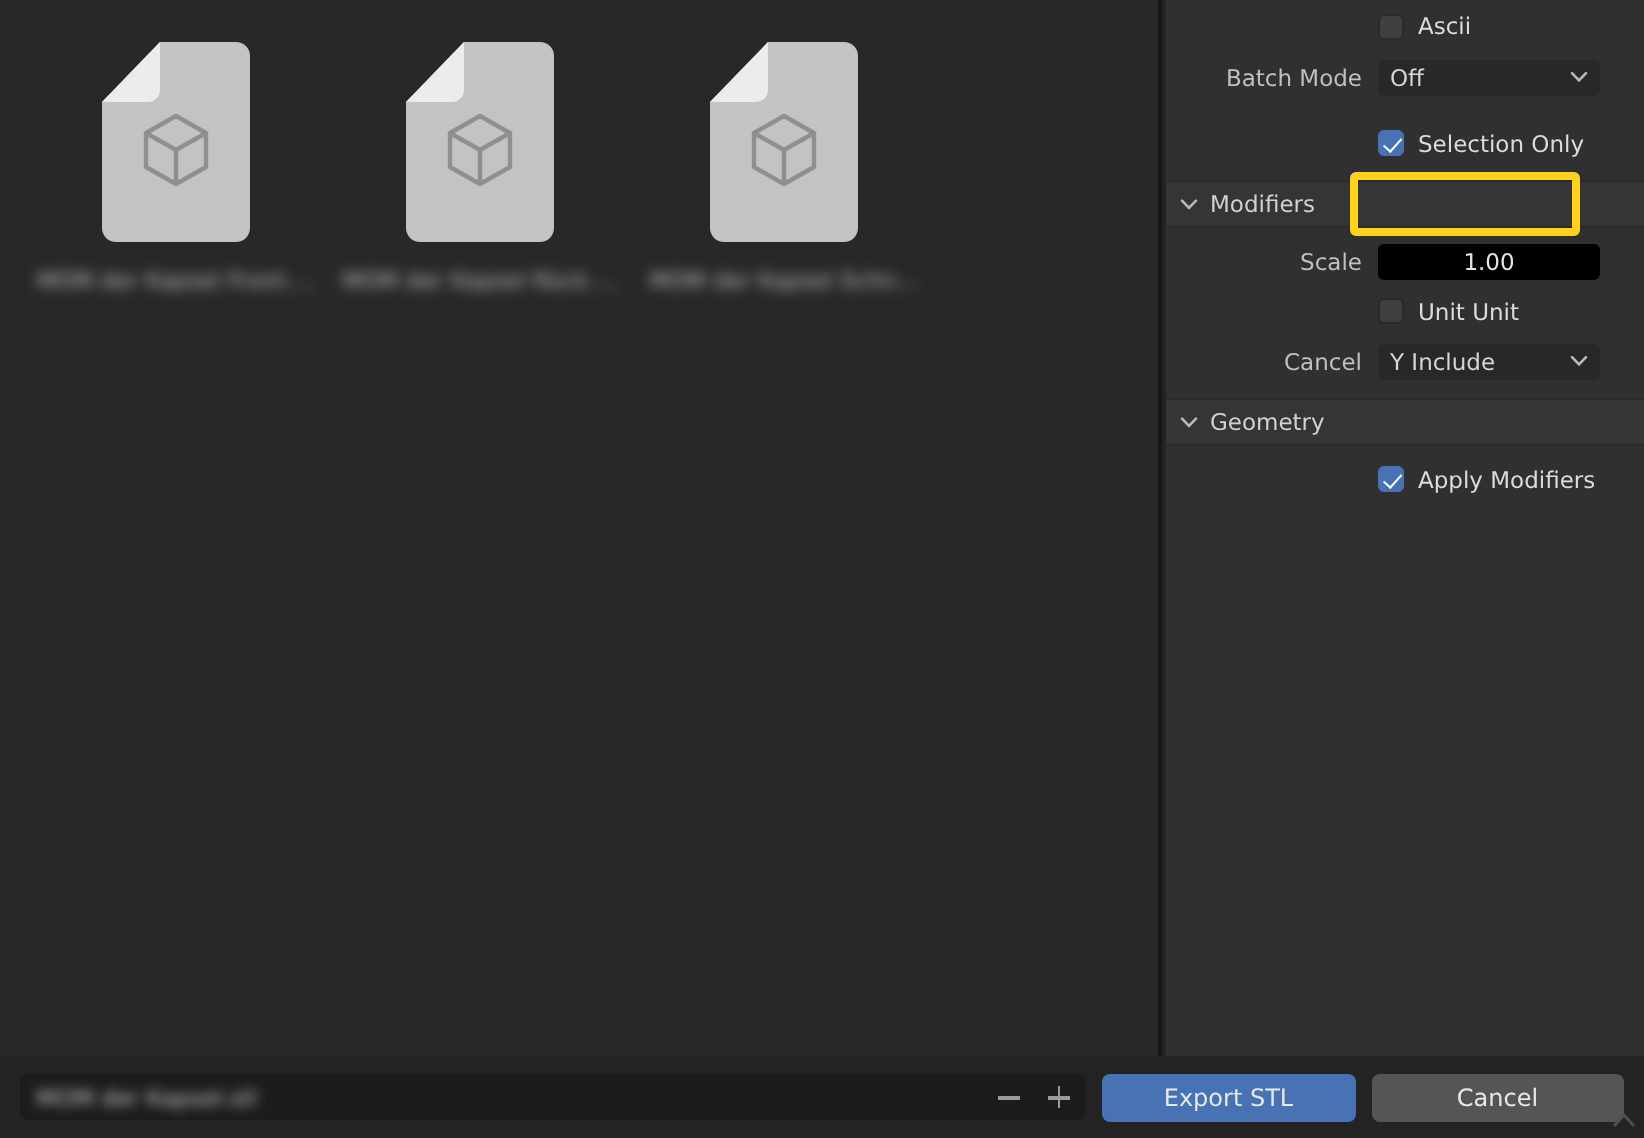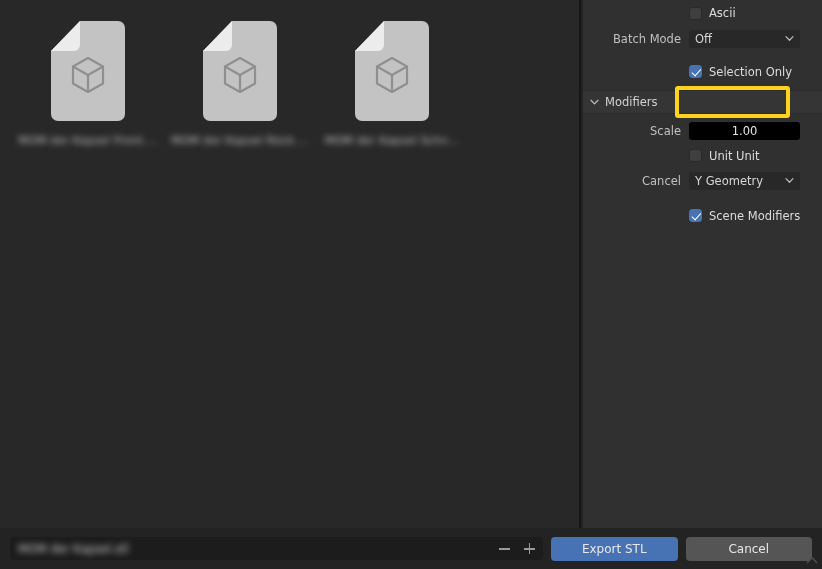--- a/index.html
+++ b/index.html
@@ -355,38 +355,46 @@
       <div class="checkrow">
         <div class="spacer"></div>
         <div class="cbox"></div>
         <div class="cb-label">Unit Unit</div>
       </div>
 
       <div class="prop-row">
         <div class="prop-label">Cancel</div>
         <div class="prop-field">
           <div class="dropdown">
-            <span>Y Geometry</span>
+            <span>Y Include</span>
             <span class="chev">
               <svg width="9" height="6" viewBox="0 0 9 6">
                   <path d="M1 1 L4.5 4.6 L8 1" fill="none" stroke="#b9b9b9" stroke-width="1.3" stroke-linecap="round"></path>
                 </svg>
             </span>
           </div>
         </div>
       </div>
 
 
     </div>
 
+    <div class="section-header">
+      <span class="sec-chev">
+        <svg width="9" height="6" viewBox="0 0 9 6">
+            <path d="M1 1 L4.5 4.6 L8 1" fill="none" stroke="#b9b9b9" stroke-width="1.3" stroke-linecap="round"></path>
+          </svg>
+      </span>
+      <span>Geometry</span>
+    </div>
     <div class="section-body" style="padding:4px 0 6px 0;">
       <div class="checkrow">
         <div class="spacer"></div>
         <div class="cbox on"></div>
-        <div class="cb-label">Scene Modifiers</div>
+        <div class="cb-label">Apply Modifiers</div>
       </div>
     </div>
 
   </div>
 
   <div class="highlight-box"></div>
 
   <div class="bottombar">
 
     <div class="filename-field">

